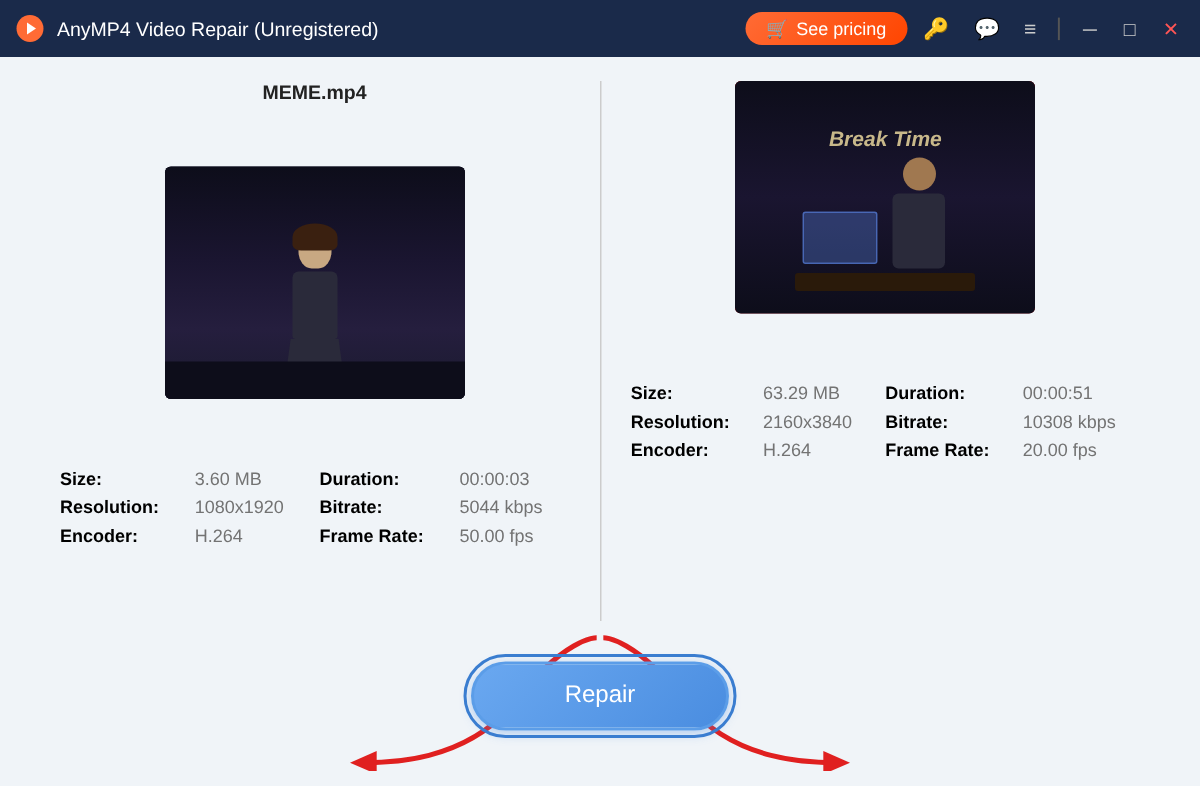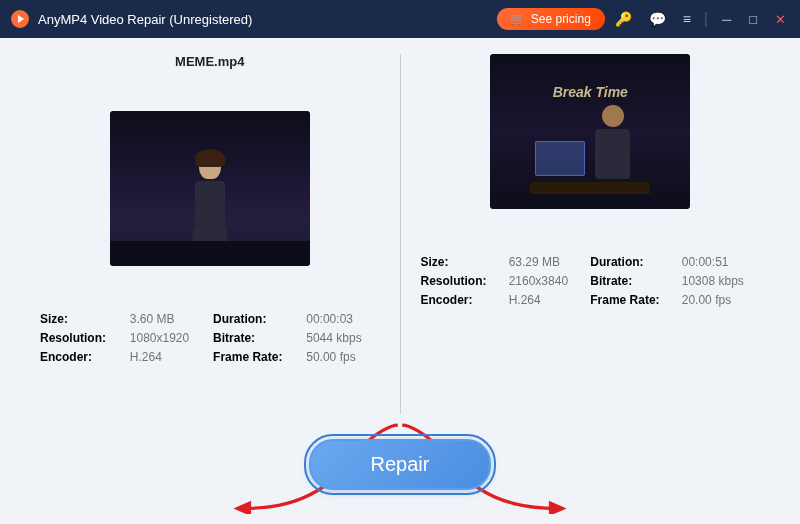--- a/index.html
+++ b/index.html
@@ -307,21 +307,21 @@
       position: relative;
       z-index: 10;
     }
 
     .repair-btn {
       background: linear-gradient(135deg, #6aa8f0, #4a8de0);
       color: white;
       border: 2px solid #5b9de8;
       border-radius: 24px;
       padding: 12px 60px;
-      font-size: 20px;
+      font-size: 16px;
       font-weight: 500;
       cursor: pointer;
       outline: 2px solid #3a7dd0;
       outline-offset: 3px;
       box-shadow: 0 2px 8px rgba(74, 141, 224, 0.4);
     }
 
     
     .arrow-left {
       position: absolute;

